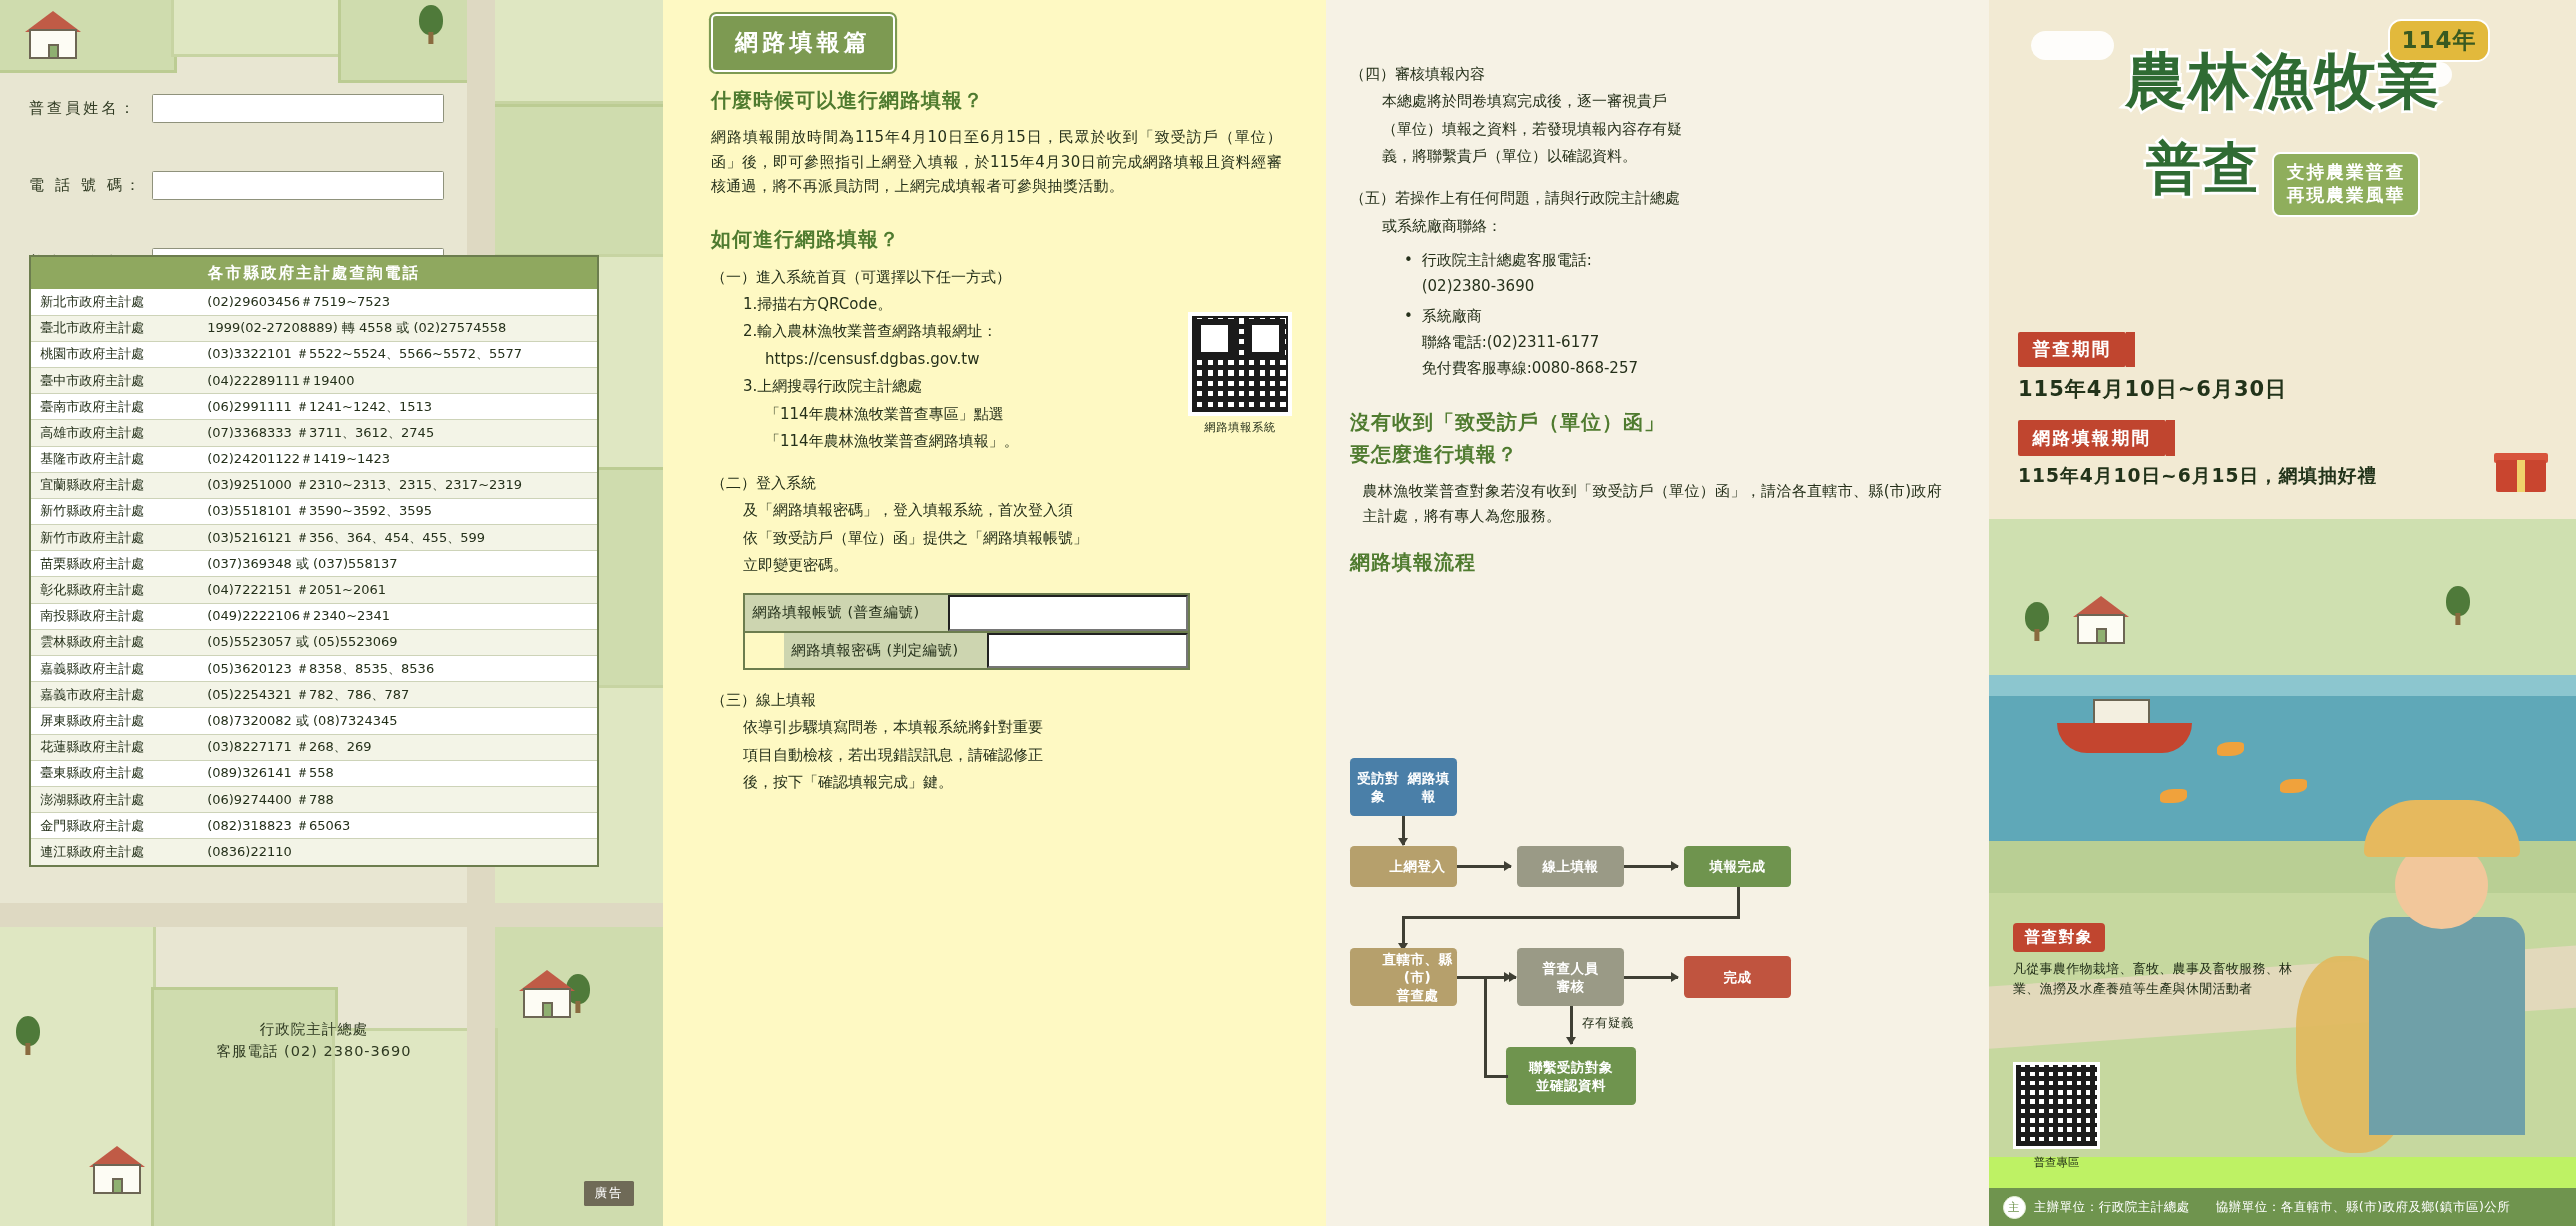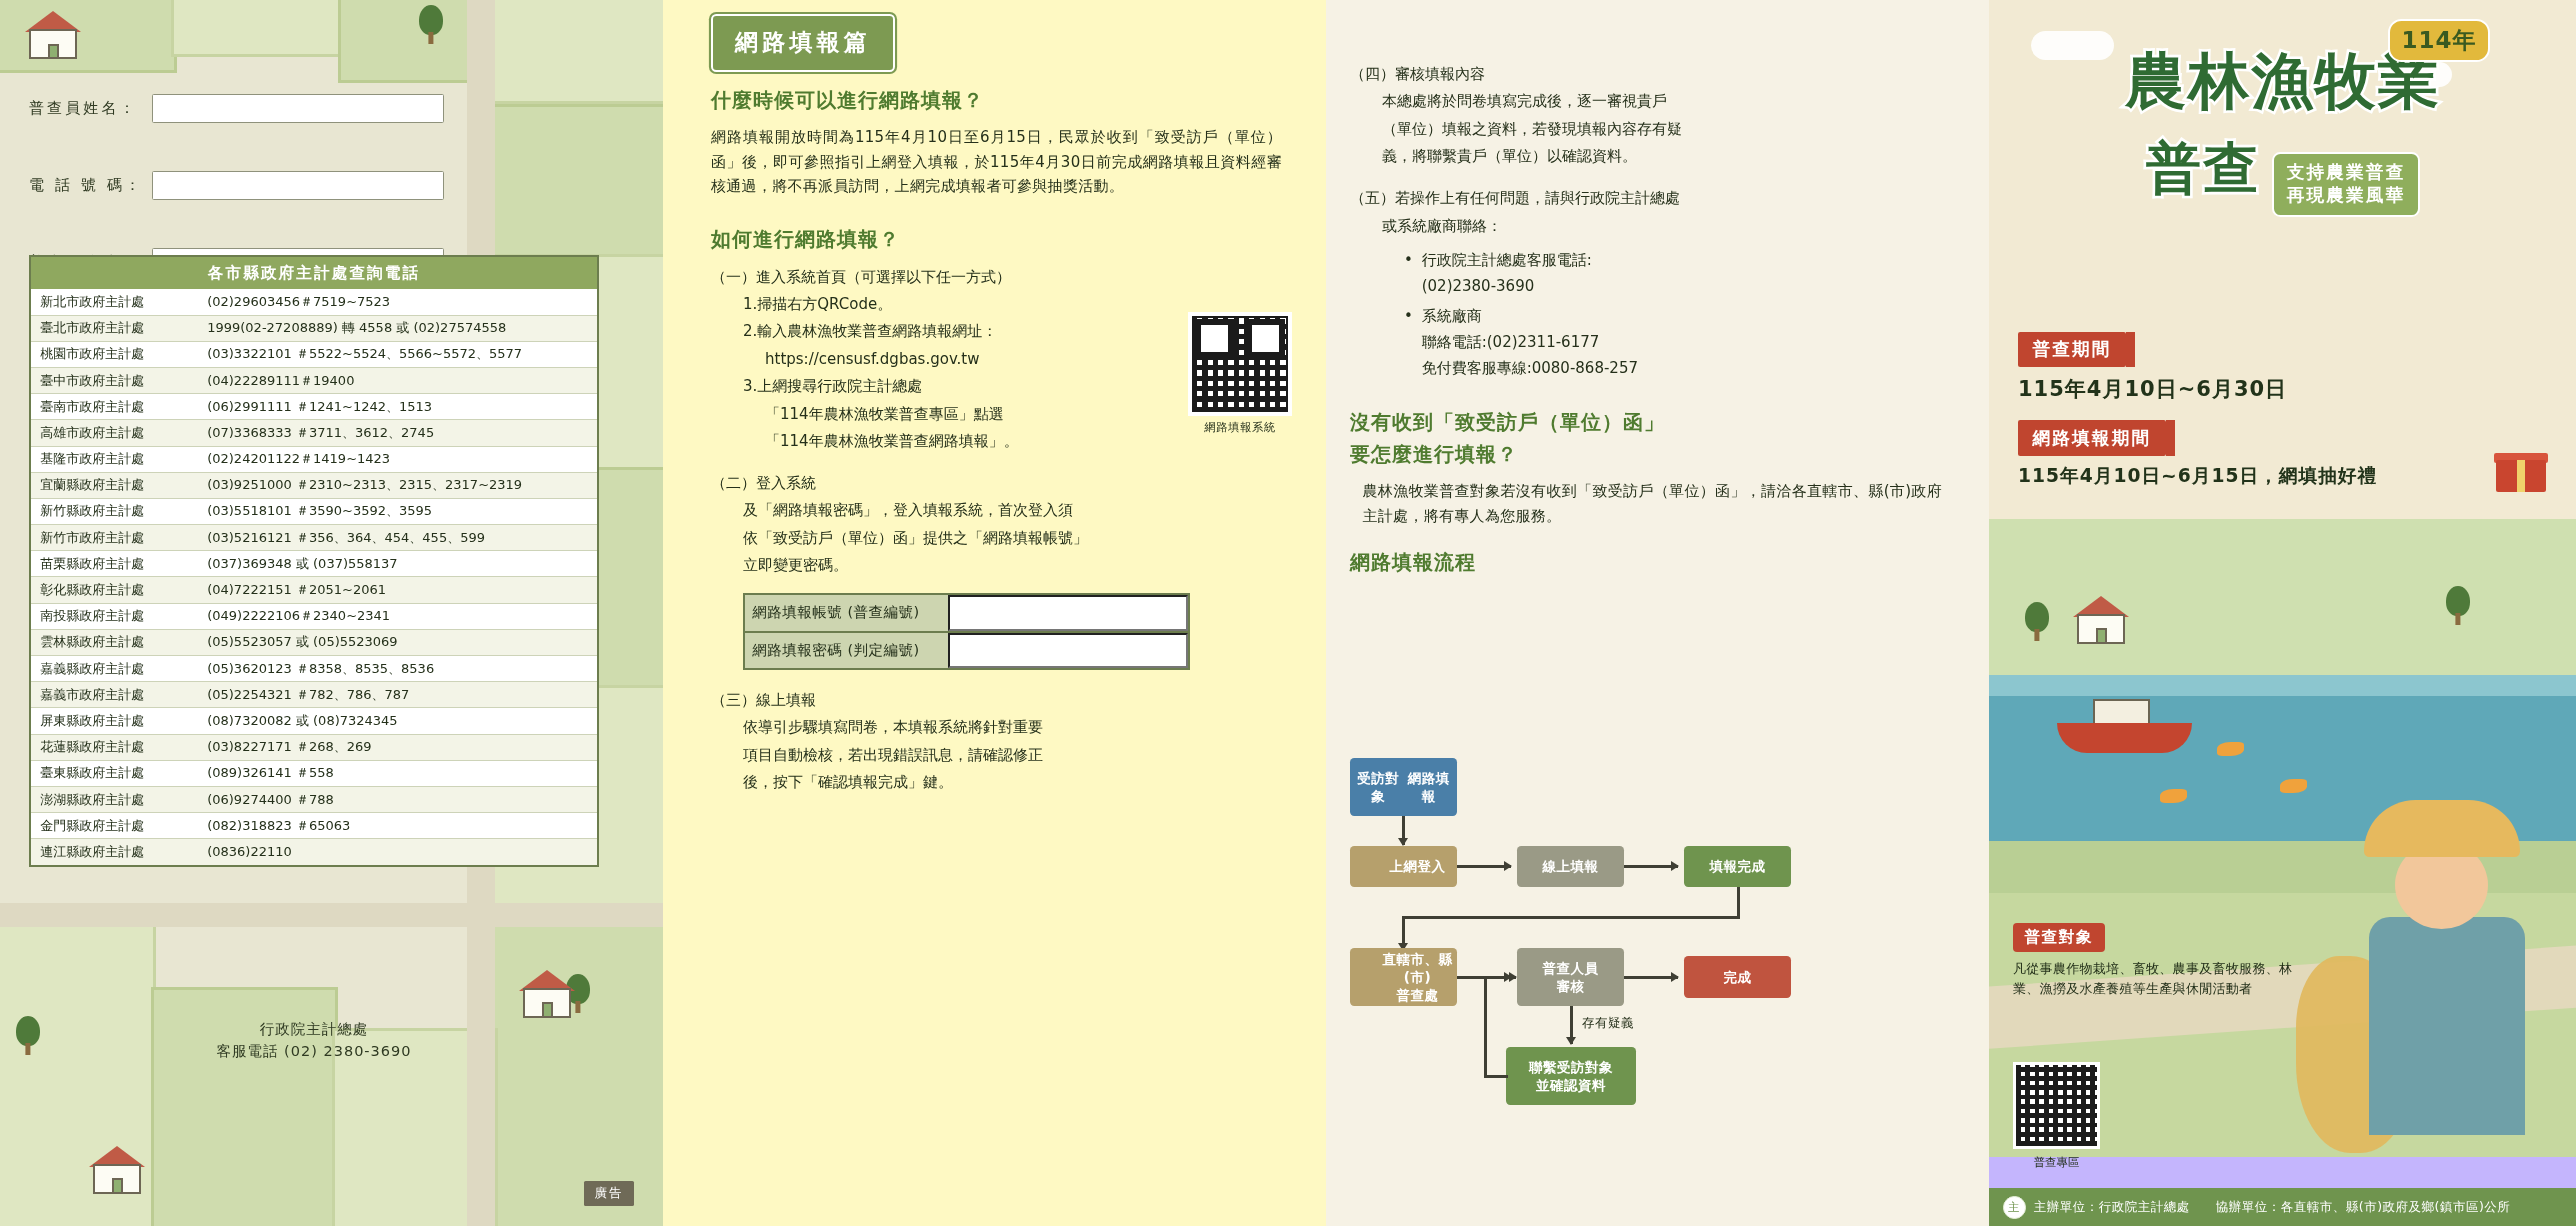--- a/index.html
+++ b/index.html
@@ -107,21 +107,21 @@
   .qr:before, .qr:after {
     content:""; position:absolute; width:27px; height:27px;
     border:6.2px solid #1b1b1b; background:#fff;
   }
   .qr:before { top:3.1px; left:3.1px; }
   .qr:after { top:3.1px; right:3.1px; }
   .qr-cap { font-size:11.4px; color:#25301a; margin-top:4.2px; letter-spacing:0.5px; }
 
   .acct-box { margin:15.6px 0 17.7px; width:447px; }
   .acct-row { display:flex; border:2.1px solid #6c7d4e; border-bottom:none; }
-  .acct-row:last-child { border-bottom:2.1px solid #6c7d4e; }
+  .acct-row:last-child { border-bottom:2.1px solid #6c7d4e;padding-left:39px; }
   .acct-lbl {
     width:203px; background:#cdd5b0; color:#24301a; font-size:14.5px;
     padding:8.3px 7.3px; letter-spacing:0.5px;
   }
   .acct-val { flex:1; background:#fff; }
 
   
   .panel-col3 {
     position:relative; width:663px; height:1226px; background:#f6f2e5;
     flex:0 0 663px;
@@ -152,21 +152,21 @@
     content:""; position:absolute; left:-4.2px; bottom:-1px;
     border-top:8.3px solid #3f3f34; border-left:5.2px solid transparent; border-right:5.2px solid transparent;
   }
   .plain-v { position:absolute; width:2.6px; background:#3f3f34; }
   .plain-h { position:absolute; height:2.6px; background:#3f3f34; }
   .flow-note { position:absolute; font-size:12.5px; color:#25301a; letter-spacing:0.5px; }
 
   
   .panel-cover {
     position:relative; width:588px; height:1226px; flex:0 0 588px;
-    background:#c4b5fd; overflow:hidden;
+    background:#bef264; overflow:hidden;
   }
   .cv-top { position:absolute; inset:0 0 auto 0; height:524px; background:#f2ead3; }
   .cv-title { position:absolute; left:0; right:0; top:23px; text-align:center; }
   .cv-year {
     display:inline-block; background:#e2b93c; color:#3a5a20; font-size:23px; font-weight:bold;
     padding:4.2px 11.4px; border-radius:13.5px; border:2.6px solid #fff; letter-spacing:1px;
     position:absolute; right:87px; top:-4.2px;
   }
   .cv-main1 {
     font-size:61px; font-weight:bold; color:#2f6b33; letter-spacing:2.1px;

